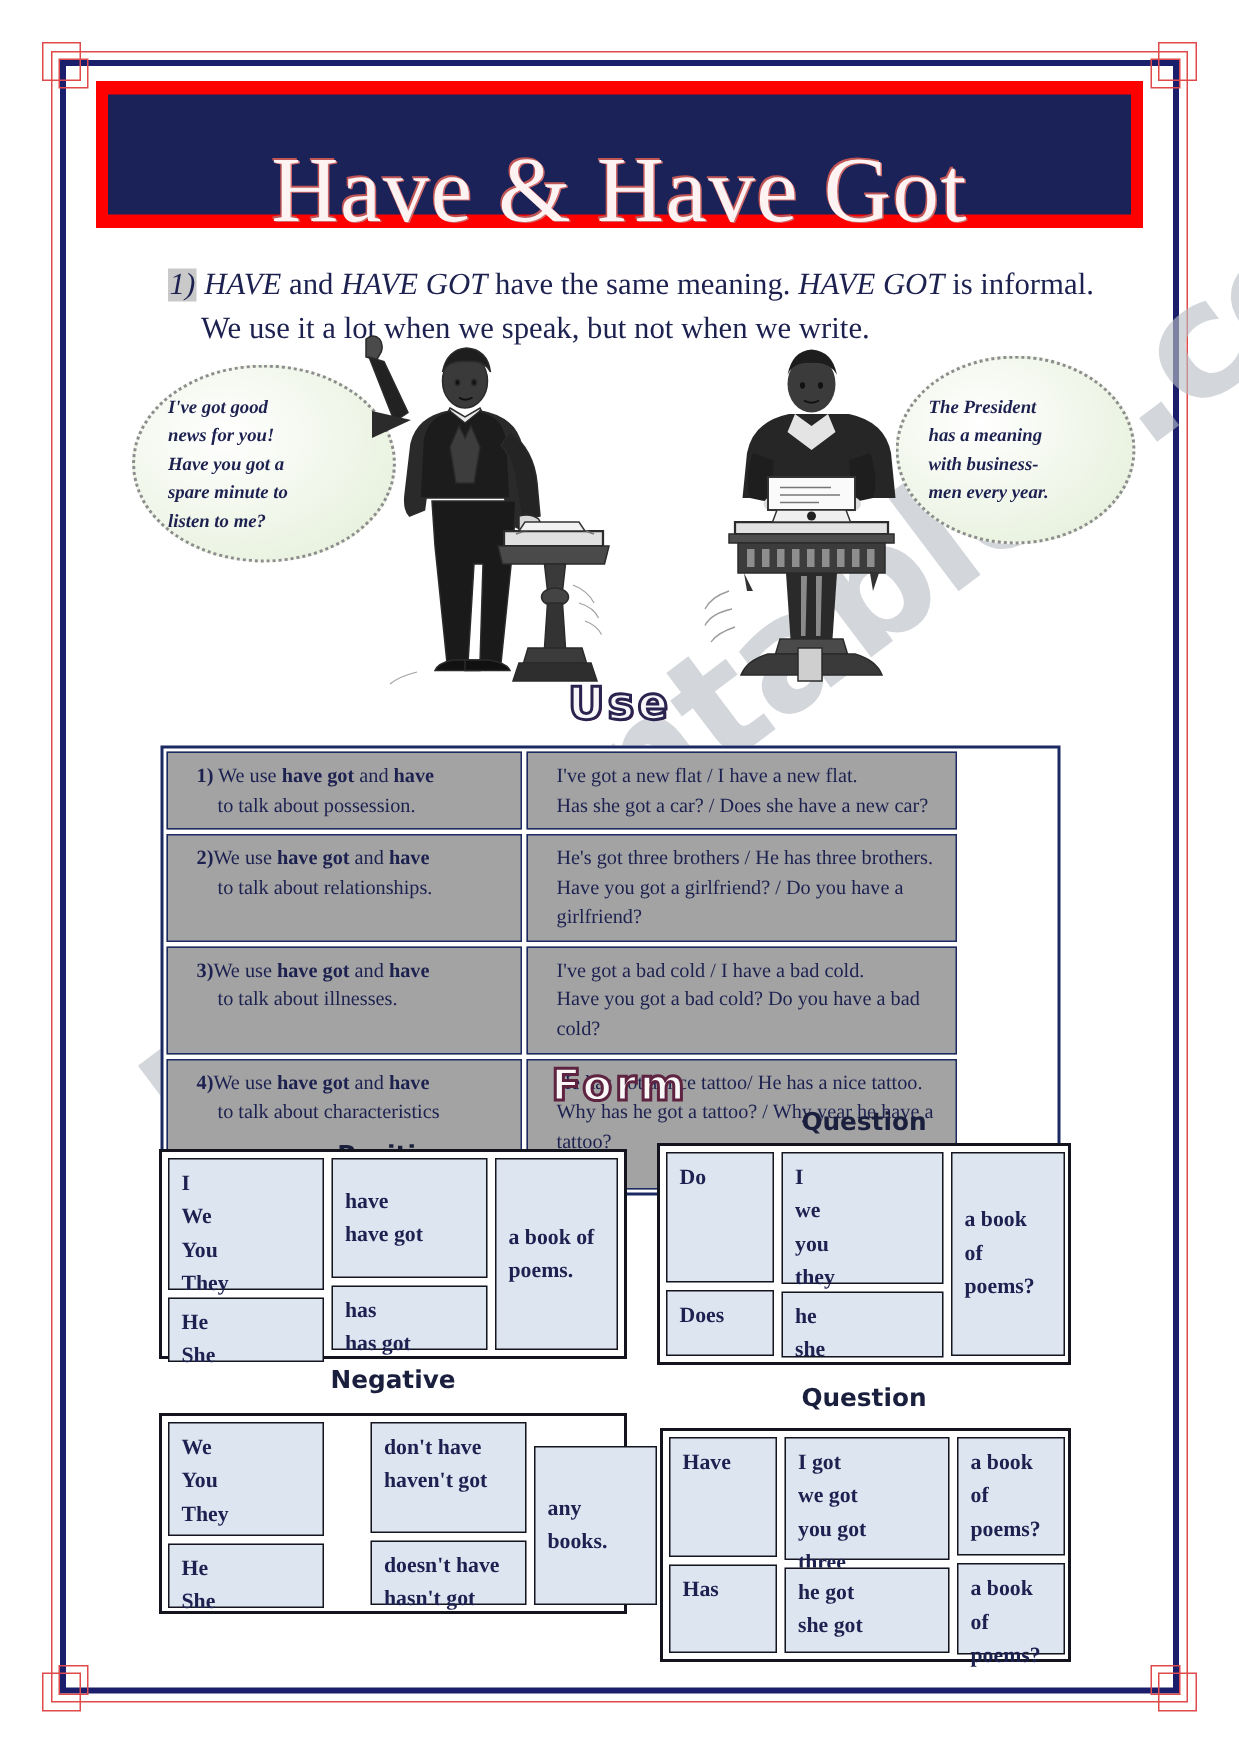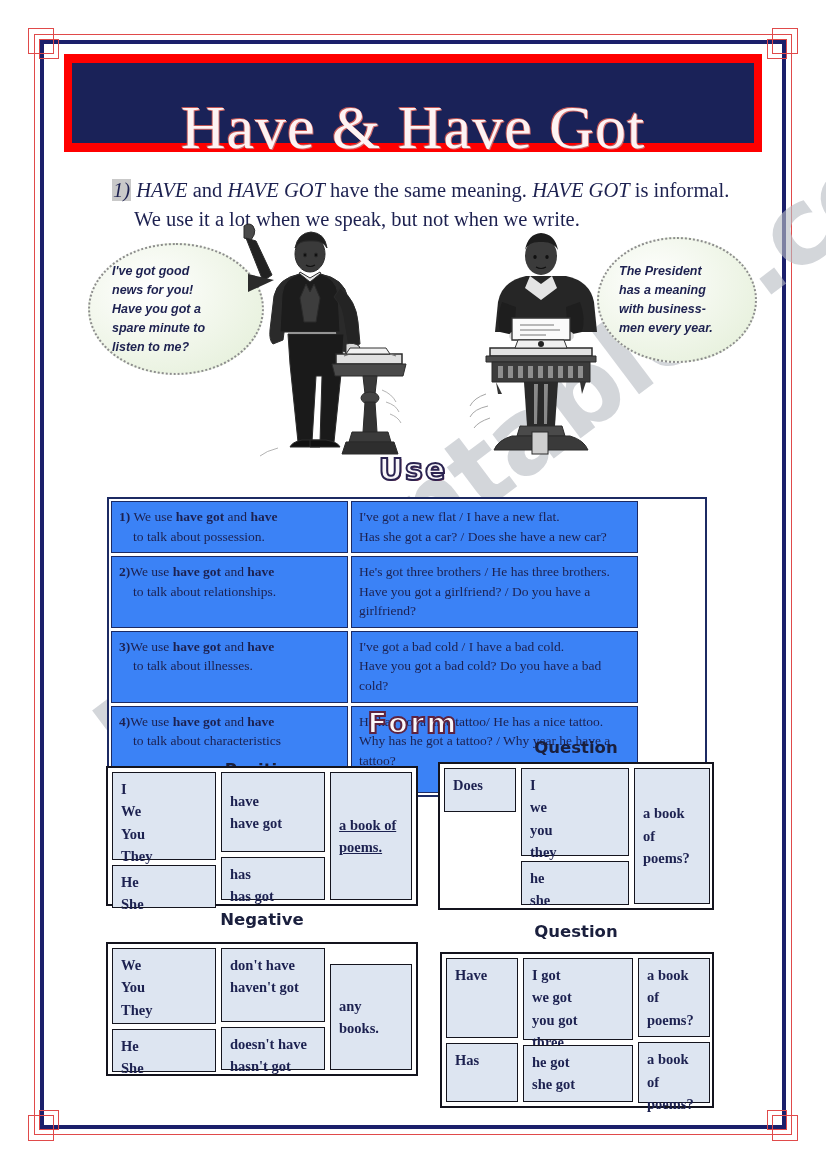--- a/index.html
+++ b/index.html
@@ -126,21 +126,21 @@
   .bubble {
     position: absolute;
     border: 2px dotted #8d8d8d;
     border-radius: 50%;
     background: radial-gradient(ellipse at 35% 35%, #ffffff 0%, #f2f7ec 45%, #e2eed6 100%);
     display: flex;
     align-items: center;
     z-index: 4;
   }
   .bubble-text {
-    font-family: Liberation Sans, sans-serif;
+    font-family: Liberation Serif, serif;
     font-style: italic;
     font-weight: bold;
     font-size: 12.5px;
     line-height: 1.52;
     color: #1d2150;
     white-space: pre-line;
   }
   #bubble-left {
     left: 88px; top: 243px;
     width: 176px; height: 132px;
@@ -203,23 +203,23 @@
     position: absolute;
     left: 107px; top: 497px;
     width: 600px;
     border: 2px solid #1c2a63;
     background: #ffffff;
     padding: 2px;
   }
   .use-row { display: flex; margin-bottom: 3px; }
   .use-row:last-child { margin-bottom: 0; }
   .use-cell {
-    background: #3b82f6;
+    background: #a3a3a3;
     border: 1.5px solid #1c2a63;
-    padding: 5px 7px 6px 7px;
+    padding: 5px 7px 6px 19px;
     font-size: 13.5px;
     line-height: 1.45;
     color: #1c2150;
     white-space: pre-line;
   }
   .use-cell.left  { width: 237px; margin-right: 3px; }
   .use-cell.right { width: 287px; }
   .use-cell b { font-weight: bold; }
   .use-row.r4 .use-cell { padding-bottom: 22px; }
 
@@ -245,36 +245,36 @@
     white-space: pre-line;
     display: flex;
     align-items: center;
   }
   .ft-cell.mid-align { align-items: center; }
   .ft-cell.top-align { align-items: flex-start; }
 
   #tbl-positive { left: 106px; top: 766px; width: 312px; height: 140px; }
   #tbl-positive .c1 { width: 104px; }
   #tbl-positive .c2 { width: 104px; }
-  #tbl-positive .c3 { width: 82px; text-decoration: underline; }
+  #tbl-positive .c3 { width: 82px; }
   #tbl-positive .tall { height: 88px; }
   #tbl-positive .shortc { height: 43px; }
   #tbl-positive .full { height: 136px; }
 
   #tbl-question-1 { left: 438px; top: 762px; width: 276px; height: 148px; }
   #tbl-question-1 .c1 { width: 72px; }
   #tbl-question-1 .c2 { width: 108px; }
   #tbl-question-1 .c3 { width: 76px; }
   #tbl-question-1 .tall { height: 88px; }
   #tbl-question-1 .shortc { height: 44px; }
   #tbl-question-1 .full { height: 137px; }
 
   #tbl-negative { left: 106px; top: 942px; width: 312px; height: 134px; }
   #tbl-negative .c1 { width: 104px; }
-  #tbl-negative .c2 { width: 104px; }
+  #tbl-negative .c2 { width: 104px; margin-left: 26px; }
   #tbl-negative .c3 { width: 82px; margin-top: 16px; }
   #tbl-negative .tall { height: 76px; }
   #tbl-negative .shortc { height: 43px; }
   #tbl-negative .full { height: 124px; }
 
   #tbl-question-2 { left: 440px; top: 952px; width: 274px; height: 156px; }
   #tbl-question-2 .c1 { width: 72px; }
   #tbl-question-2 .c2 { width: 110px; }
   #tbl-question-2 .c3 { width: 72px; }
   #tbl-question-2 .tall { height: 82px; }
@@ -486,20 +486,21 @@
 has got</div>
     </div>
     <div class="ft-col">
       <div class="ft-cell c3 full mid-align">a book of
 poems.</div>
     </div>
   </div>
 
   <div class="form-table" id="tbl-question-1">
     <div class="ft-col">
+      <div class="ft-cell c1 tall top-align">Do</div>
       <div class="ft-cell c1 shortc top-align">Does</div>
     </div>
     <div class="ft-col">
       <div class="ft-cell c2 tall top-align">I
 we
 you
 they</div>
       <div class="ft-cell c2 shortc top-align">he
 she</div>
     </div>

